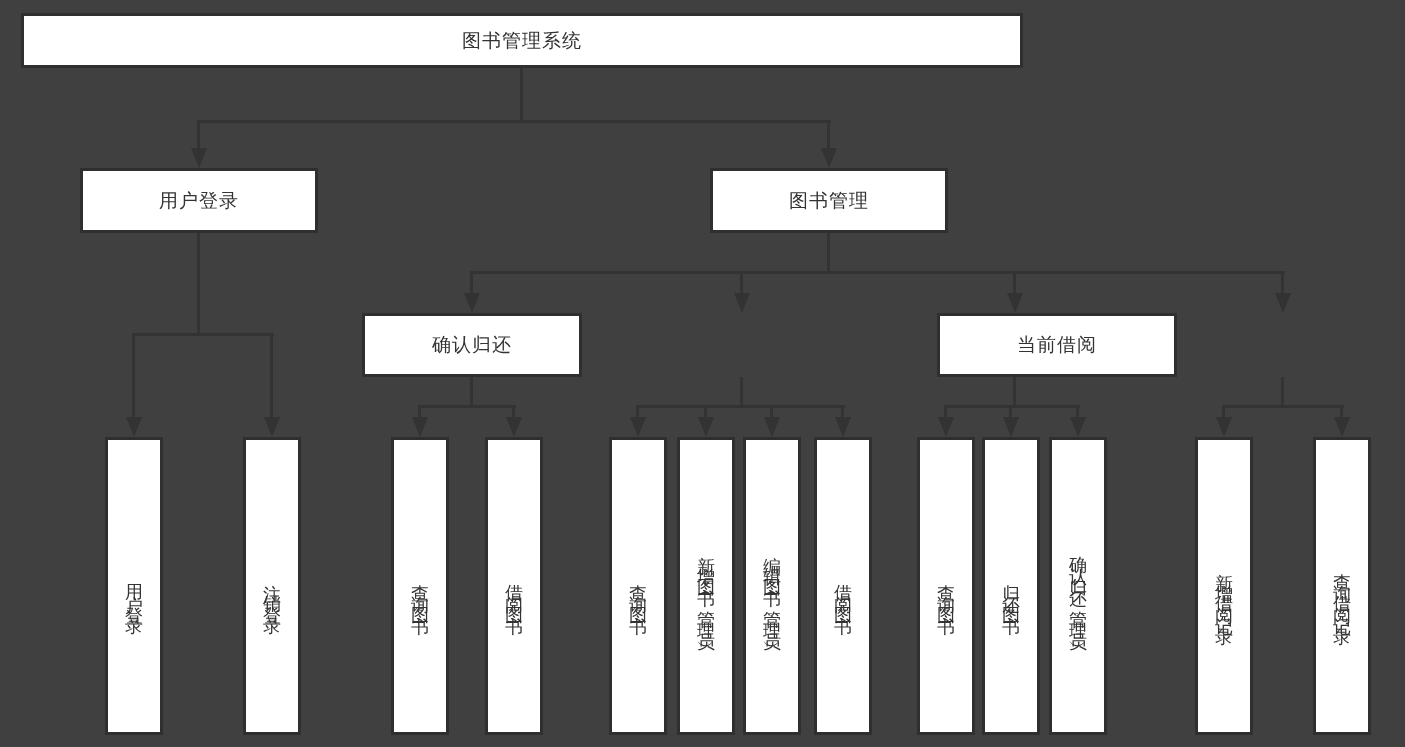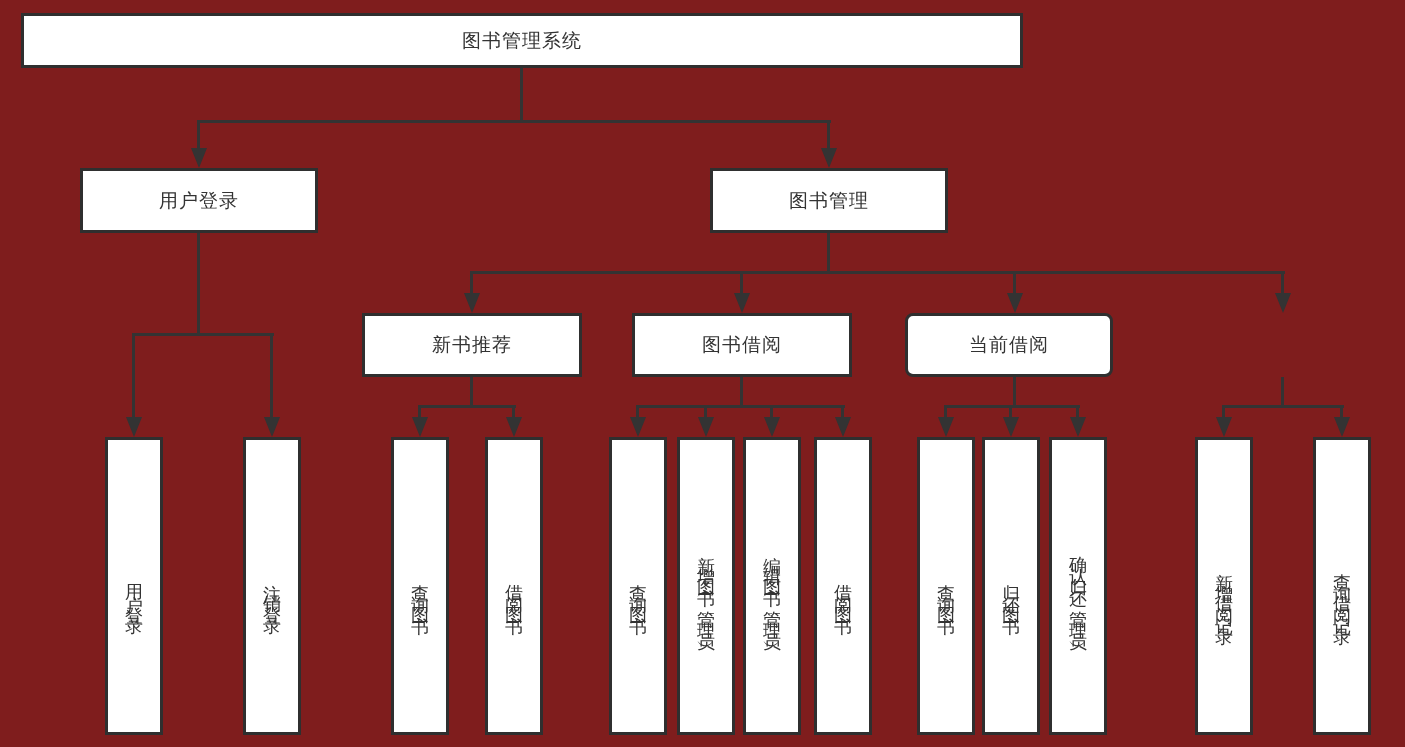--- a/index.html
+++ b/index.html
@@ -1,19 +1,19 @@
 <!DOCTYPE html>
 <html><head>
 <meta charset="utf-8">
 <style>
   html,body{margin:0;padding:0;background:#ffffff;}
   #stage{
     position:relative;
     width:1405px;height:747px;
-    background:#7f1d1d;
+    background:#404040;
     font-family:"DejaVu Sans","Liberation Sans",sans-serif;
     overflow:hidden;
   }
   .box{
     position:absolute;
     border:3px solid #2f2f2f;
     background:#ffffff;
     box-sizing:border-box;
     display:flex;align-items:center;justify-content:center;
     color:#333333;
@@ -57,28 +57,25 @@
 
   <div class="box hbox" style="left:80px;top:168px;width:238px;height:65px;">
     <span>用户登录</span>
   </div>
 
   <div class="box hbox" style="left:710px;top:168px;width:238px;height:65px;text-align:right;">
     <span>图书管理</span>
   </div>
 
   <div class="box hbox" style="left:362px;top:313px;width:220px;height:64px;">
-    <span>新书推荐</span>
+    <span>确认归还</span>
   </div>
 
-  <div class="box hbox" style="left:632px;top:313px;width:220px;height:64px;">
-    <span>图书借阅</span>
-  </div>
 
-  <div class="box hbox" style="left:905px;top:313px;width:208px;height:64px;border-radius:8px;">
+  <div class="box hbox" style="left:937px;top:313px;width:240px;height:64px;">
     <span>当前借阅</span>
   </div>
 
 
   <div class="box vbox" style="left:105px;top:437px;width:58px;height:298px;">
     <span class="vlabel">用户登录</span>
   </div>
 
   <div class="box vbox" style="left:243px;top:437px;width:58px;height:298px;">
     <span class="vlabel">注销登录</span>

